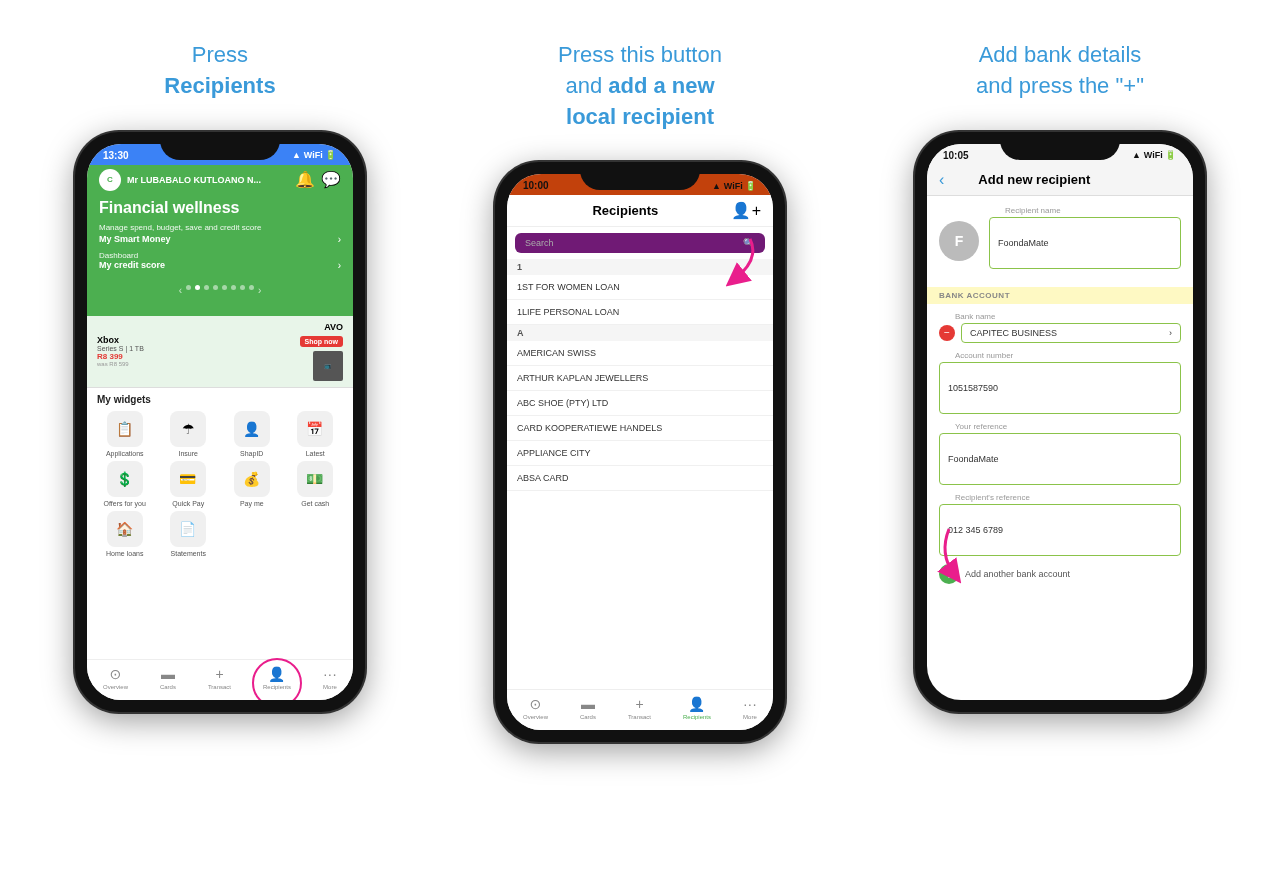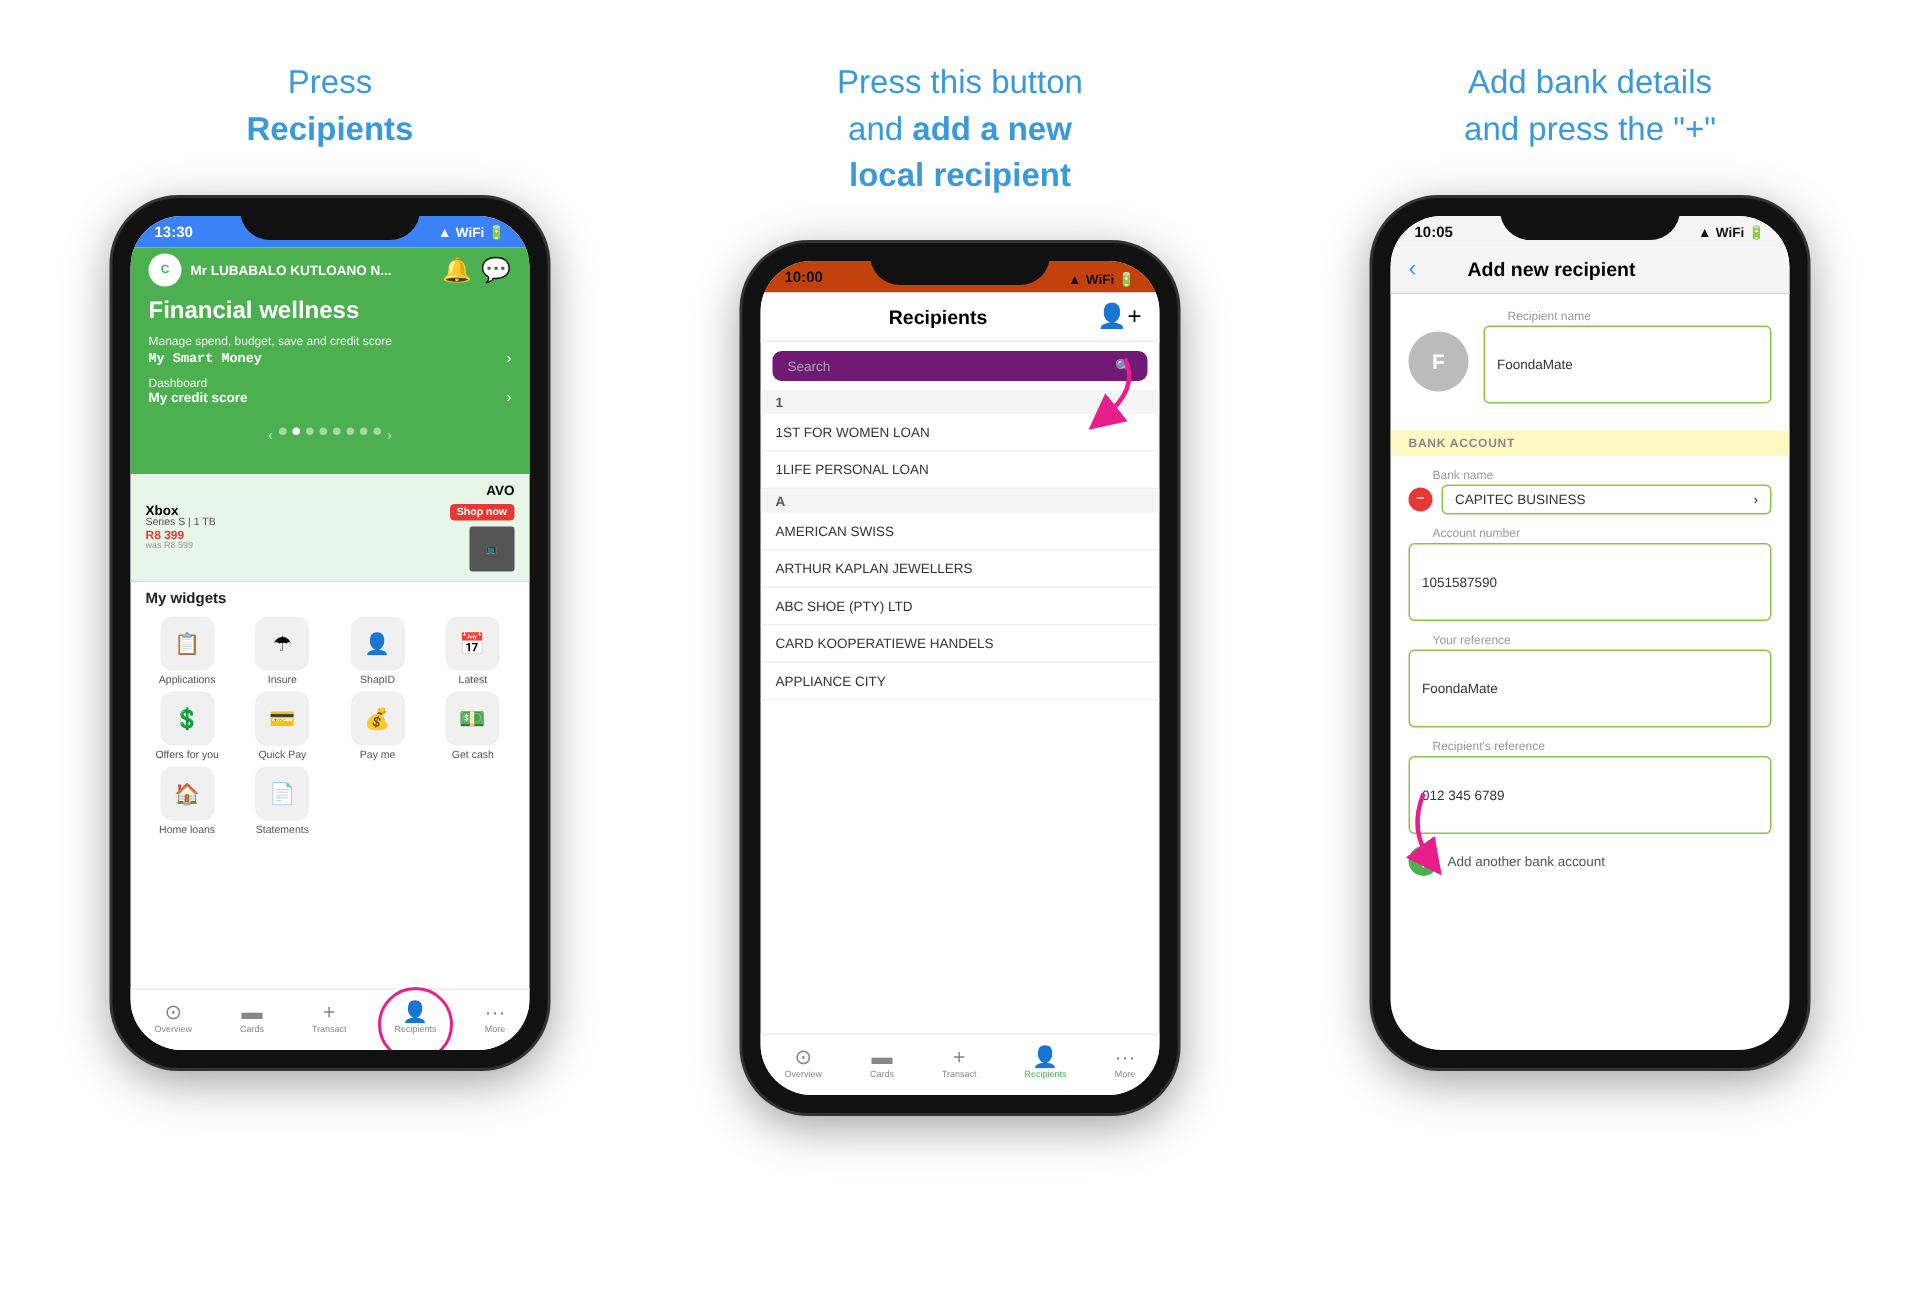--- a/index.html
+++ b/index.html
@@ -152,21 +152,20 @@
 
     .screen1-sub {
       font-size: 8px;
       opacity: 0.9;
       margin-bottom: 2px;
     }
 
     .screen1-link {
       font-size: 9px;
       font-weight: 600;
-      font-family: Liberation Mono, monospace;
     }
 
     .screen1-link2 {
       font-size: 8px;
       opacity: 0.9;
       margin-top: 6px;
     }
 
     .screen1-link2b {
       font-size: 9px;
@@ -676,20 +675,21 @@
         <div class="recipients-list">
           <div class="list-section-header">1</div>
           <div class="list-row">1ST FOR WOMEN LOAN</div>
           <div class="list-row">1LIFE PERSONAL LOAN</div>
           <div class="list-section-header">A</div>
           <div class="list-row">AMERICAN SWISS</div>
           <div class="list-row">ARTHUR KAPLAN JEWELLERS</div>
           <div class="list-row">ABC SHOE (PTY) LTD</div>
           <div class="list-row">CARD KOOPERATIEWE HANDELS</div>
           <div class="list-row">APPLIANCE  CITY</div>
+          <div class="list-row">ABSA CARD</div>
         </div>
 
         <div style="position:absolute;top:55px;right:8px;">
           <svg width="60" height="60" viewBox="0 0 60 60">
             <path d="M 45 10 Q 55 30 30 50" stroke="#e91e8c" stroke-width="3" fill="none" marker-end="url(#arrow)"></path>
             <defs>
               <marker id="arrow" markerWidth="8" markerHeight="8" refX="4" refY="4" orient="auto">
                 <path d="M 0 0 L 8 4 L 0 8 z" fill="#e91e8c"></path>
               </marker>
             </defs>

